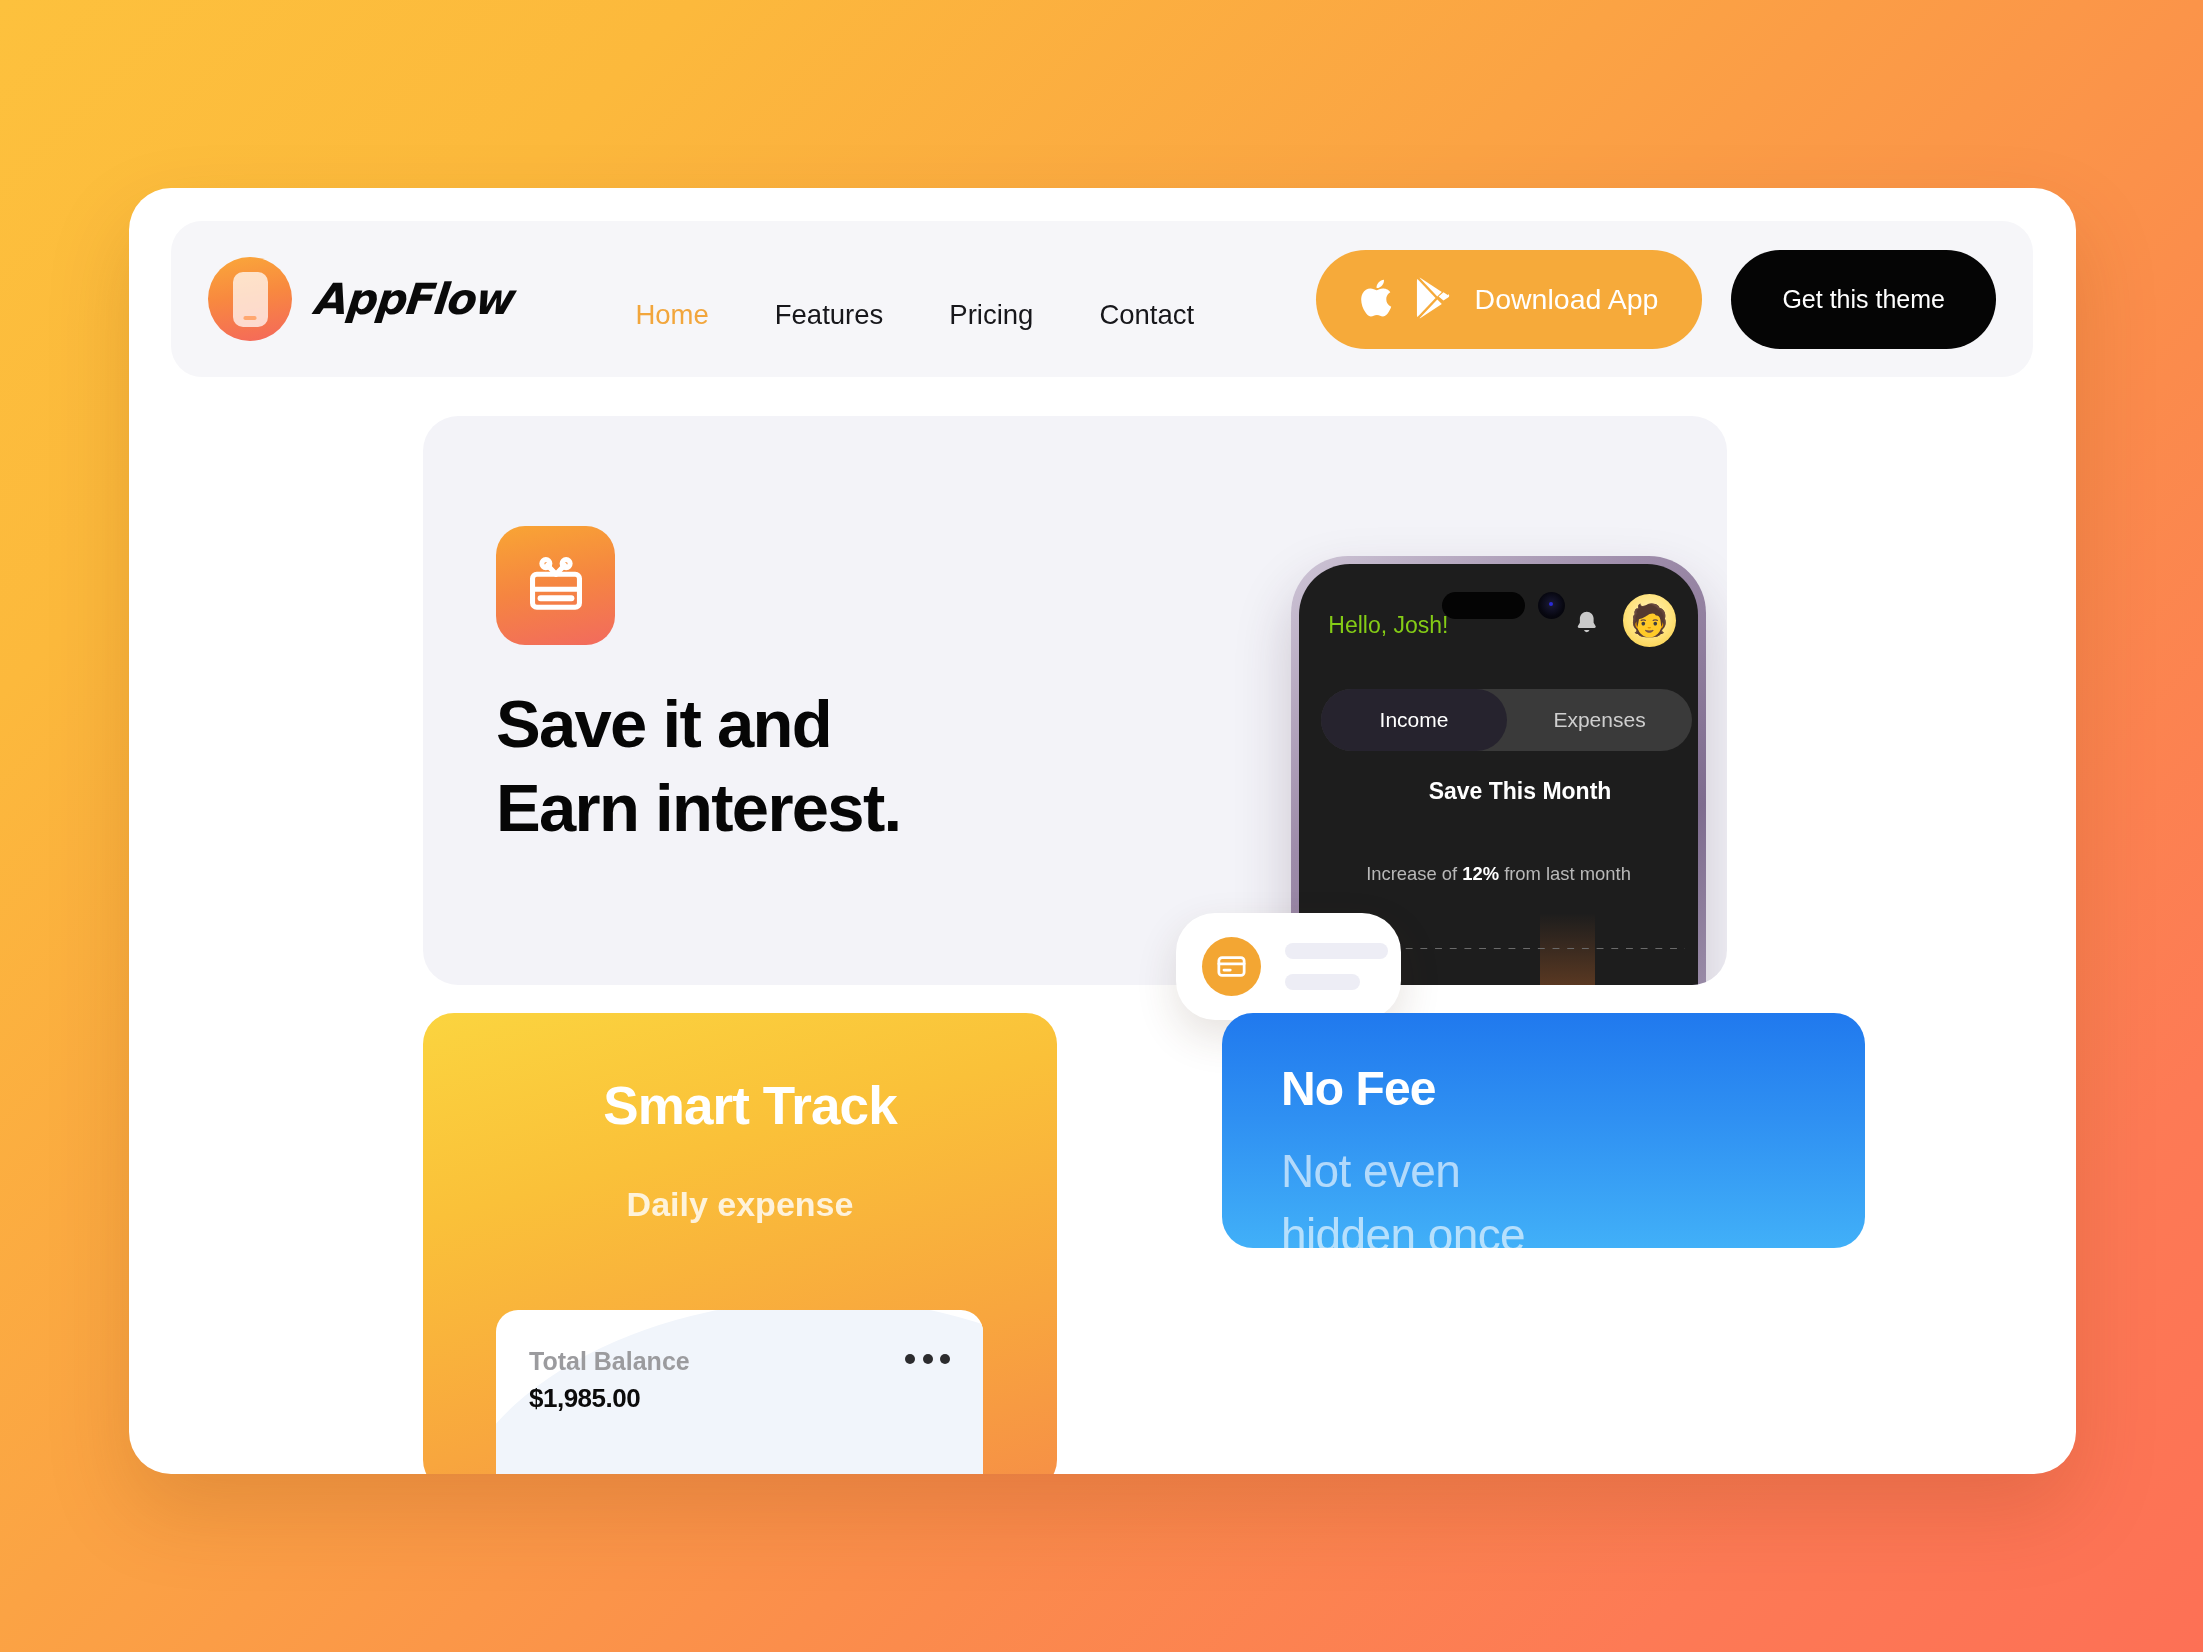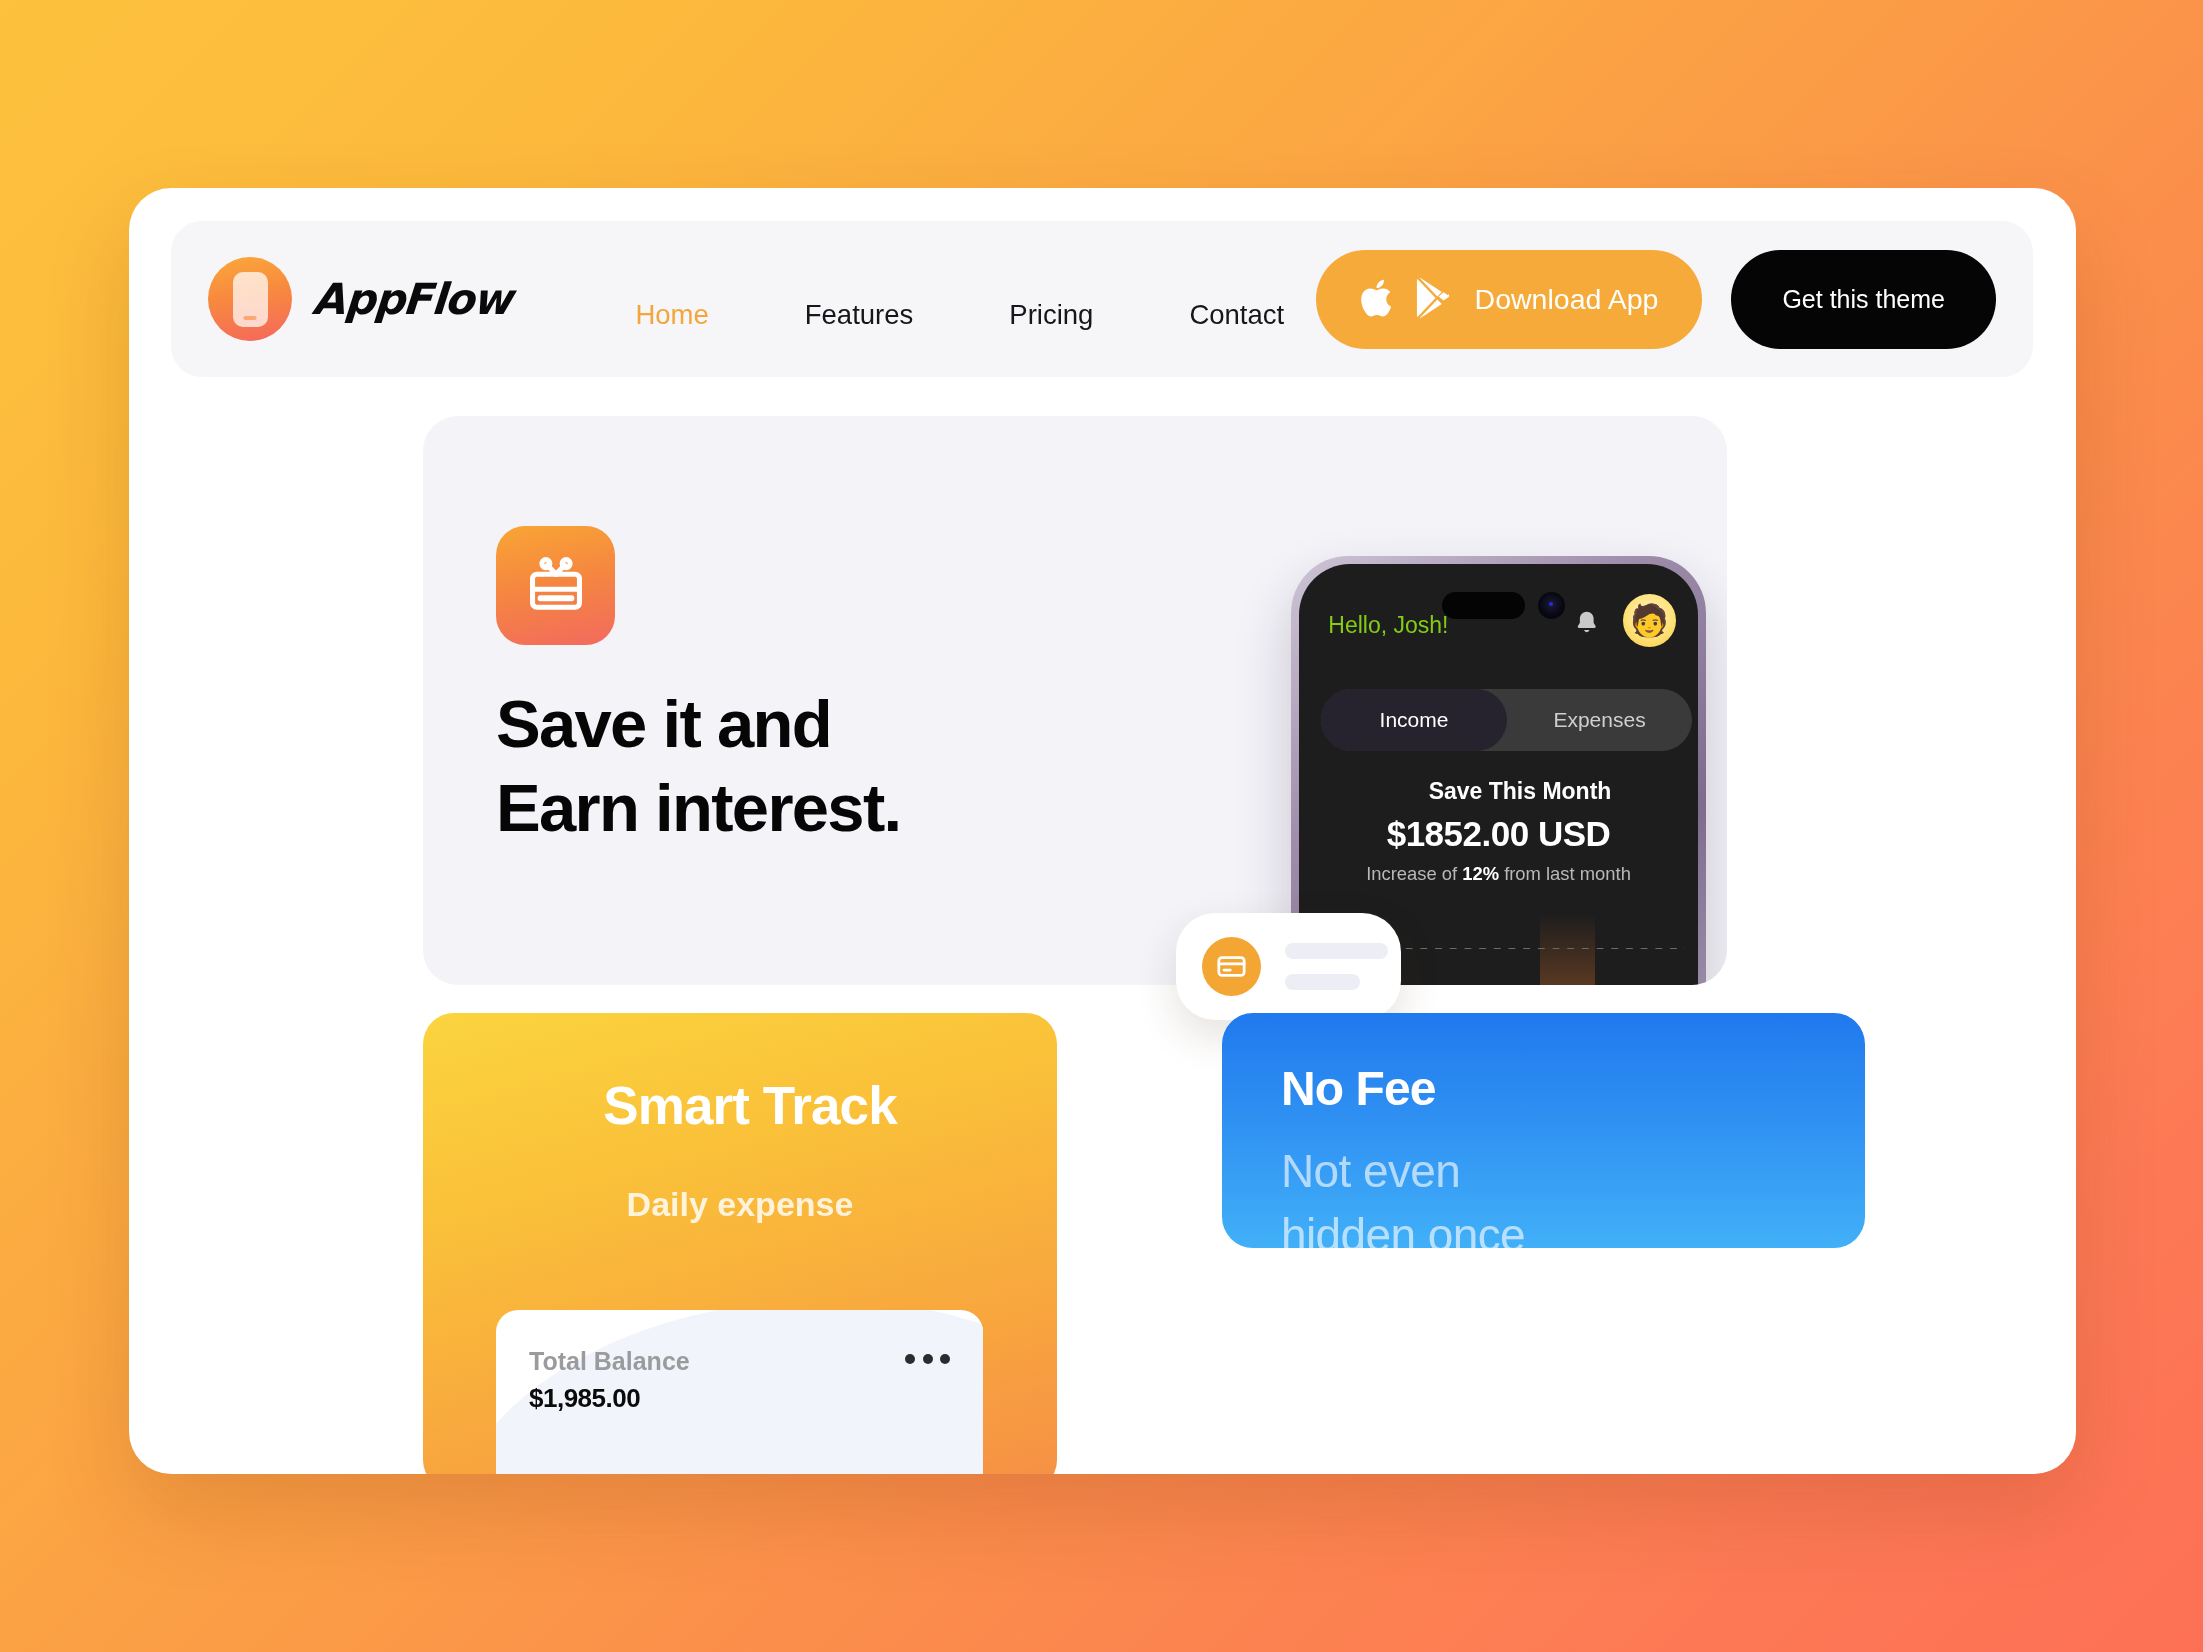--- a/index.html
+++ b/index.html
@@ -89,21 +89,21 @@
     font-style: italic;
     letter-spacing: -1.4px;
     color: #0A0A0A;
     font-family: "DejaVu Sans", sans-serif;
     transform: skewX(-7deg);
   }
 
   .nav-links {
     display: flex;
     align-items: center;
-    gap: 96px;
+    gap: 66px;
     margin-left: 121px;
     margin-top: 32px;
   }
   .nav-link {
     font-size: 27.5px;
     color: #17171B;
     cursor: pointer;
     white-space: nowrap;
   }
   .nav-link.active { color: #F2A63C; }
@@ -553,21 +553,20 @@
         </div>
 
         <div class="phone-avatar">🧑</div>
 
         <div class="segmented">
           <div class="seg-item active">Income</div>
           <div class="seg-item">Expenses</div>
         </div>
 
         <div class="save-label">Save This Month</div>
-        <div class="save-amount">$1852.00 USD</div>
         <div class="save-sub"><span>Increase of </span><b>12%</b><span> from last month</span></div>
 
         <div class="chart-area">
           <div class="chart-band"></div>
 
           <div class="grid-row grid-50">
             <span class="tick">50k</span>
             <span class="dash"></span>
           </div>
 

